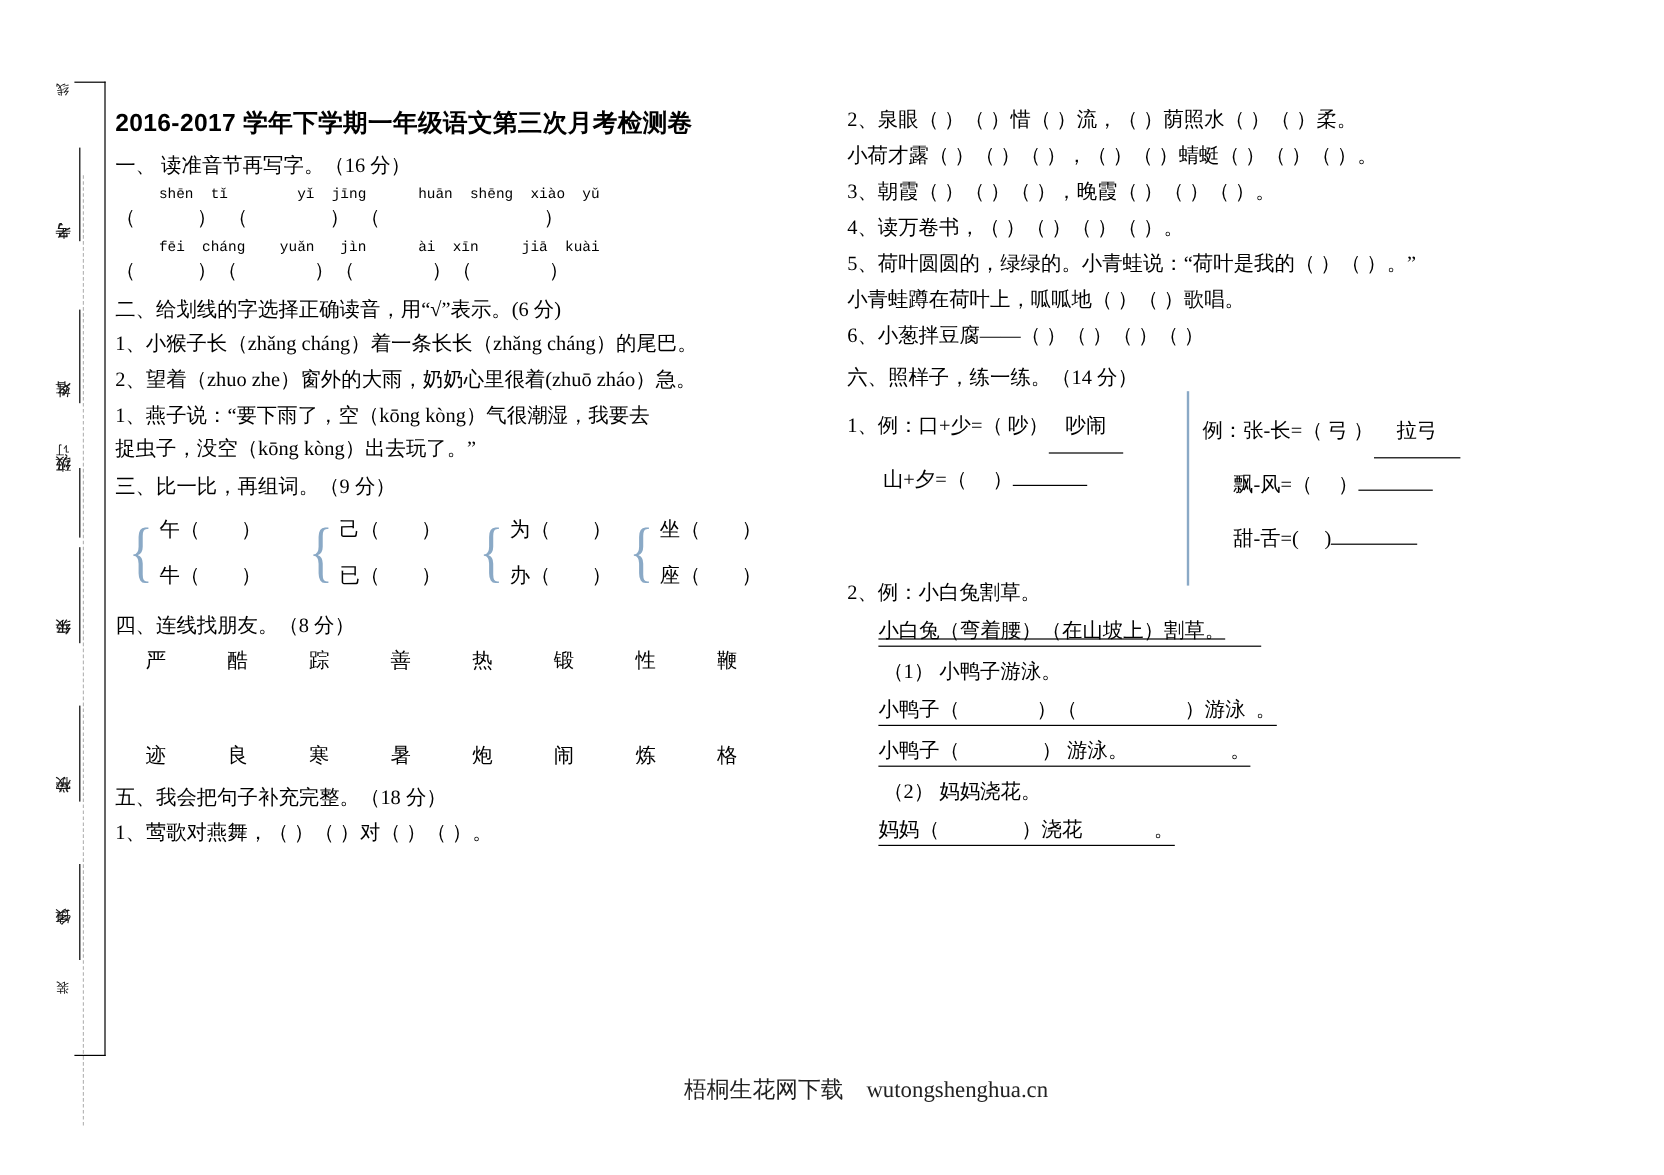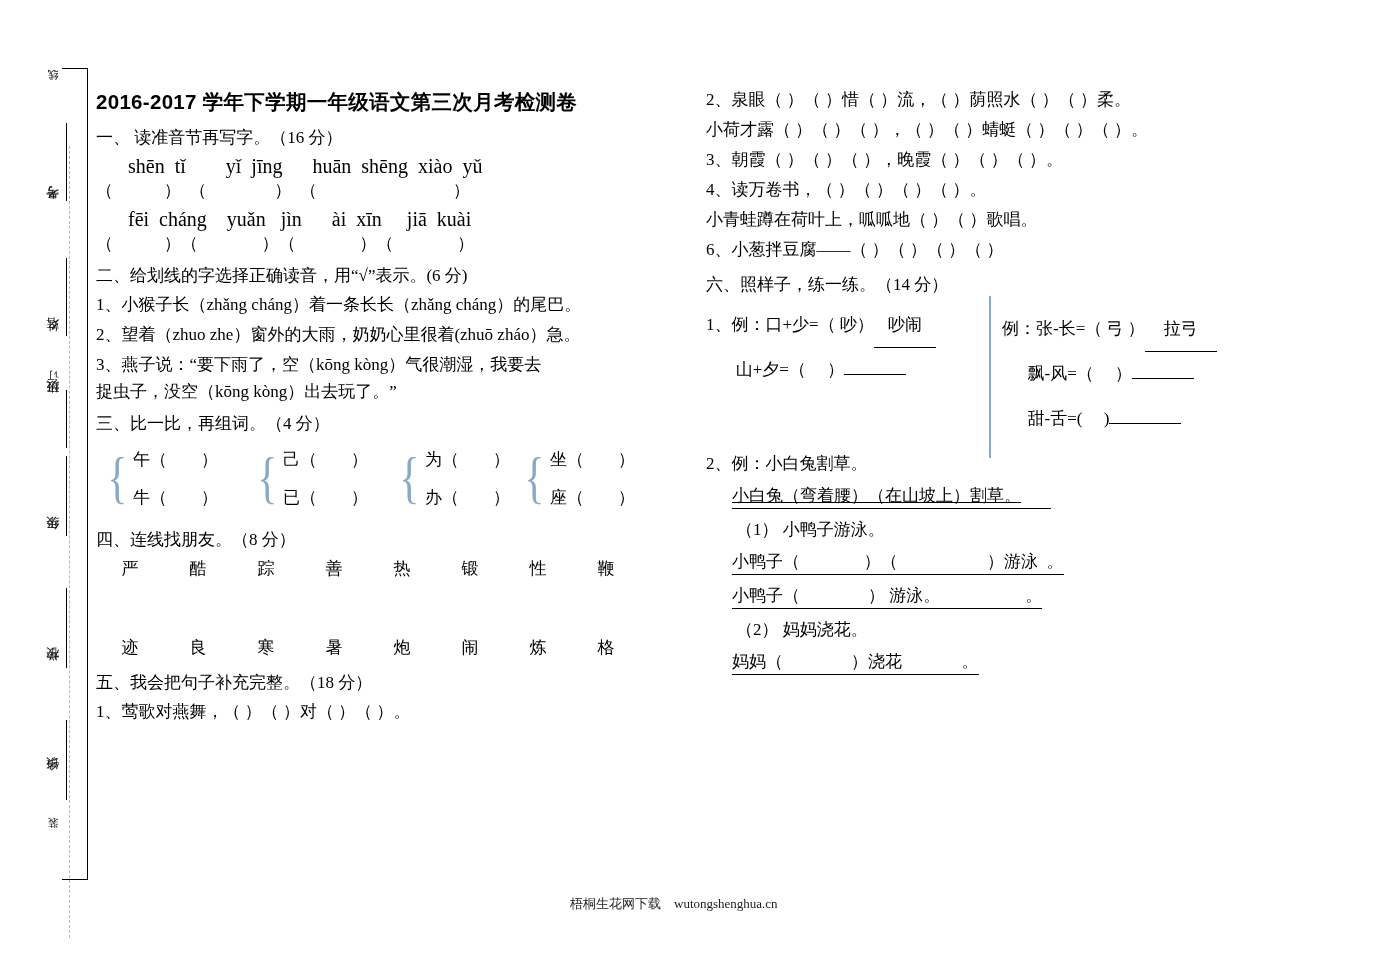--- a/index.html
+++ b/index.html
@@ -92,22 +92,22 @@
   }
   .line {
     font-size: 17px;
     margin: 0 0 7px 0;
     white-space: nowrap;
   }
   .tight { margin-bottom: 4px; }
 
   
   .py-row {
-    font-family: Liberation Serif, serif;
-    font-size: 20px;
+    font-family: Liberation Mono, monospace;
+    font-size: 12px;
     white-space: pre;
     margin: 0 0 1px 0;
     padding-left: 22px;
   }
   .br-row {
     font-size: 17px;
     white-space: pre;
     margin: 0 0 6px 0;
   }
 
@@ -185,21 +185,21 @@
   .ex-ul {
     display: inline-block;
     border-bottom: 1.2px solid #000;
     white-space: pre;
     padding-bottom: 1px;
   }
 
   .footer {
     position: absolute;
     left: 570px; top: 895px;
-    font-size: 13px;
+    font-size: 19px;
     white-space: pre;
     color: #222;
   }
 </style>
 </head>
 <body>
 
 <div class="page">
 
   <div class="seal-box"></div>
@@ -236,24 +236,24 @@
 
     <div class="sec-head">一、 读准音节再写字。（16 分）</div>
     <div class="py-row">  shēn  tǐ        yǐ  jīng      huān  shēng  xiào  yǔ</div>
     <div class="br-row">（            ）  （                ）  （                                ）</div>
     <div class="py-row">  fēi  cháng    yuǎn   jìn      ài  xīn     jiā  kuài</div>
     <div class="br-row">（            ）（               ）（               ）（               ）</div>
 
     <div class="sec-head">二、给划线的字选择正确读音，用“√”表示。(6 分)</div>
     <div class="line">1、小猴子长（zhǎng cháng）着一条长长（zhǎng cháng）的尾巴。</div>
     <div class="line">2、望着（zhuo zhe）窗外的大雨，奶奶心里很着(zhuō zháo）急。</div>
-    <div class="line tight">3、燕子说：“要下雨了，空（kōng  kòng）气很潮湿，我要去</div>
+    <div class="line tight">1、燕子说：“要下雨了，空（kōng  kòng）气很潮湿，我要去</div>
     <div class="line">捉虫子，没空（kōng  kòng）出去玩了。”</div>
 
-    <div class="sec-head">三、比一比，再组词。（4 分）</div>
+    <div class="sec-head">三、比一比，再组词。（9 分）</div>
     <div class="brace-area">
       <div class="bgroup" style="left:8px;">
         <span class="brace">{</span>
         <span class="bpair">
           <span class="bitem">午（        ）</span>
           <span class="bitem">牛（        ）</span>
         </span>
       </div>
       <div class="bgroup" style="left:158px;">
         <span class="brace">{</span>
@@ -304,20 +304,21 @@
     <div class="sec-head" style="margin-top:12px;">五、我会把句子补充完整。（18 分）</div>
     <div class="line">1、莺歌对燕舞，（   ）（   ）对（   ）（   ）。</div>
   </div>
 
   <div class="col-right">
 
     <div class="line">2、泉眼（  ）（  ）惜（  ）流，（  ）荫照水（  ）（  ）柔。</div>
     <div class="line">  小荷才露（  ）（ ）（  ），（ ）（ ）蜻蜓（  ）（  ）（ ）。</div>
     <div class="line">3、朝霞（  ）（  ）（  ），晚霞（  ）（  ）（  ）。</div>
     <div class="line">4、读万卷书，（  ）（  ）（  ）（  ）。</div>
+    <div class="line">5、荷叶圆圆的，绿绿的。小青蛙说：“荷叶是我的（    ）（    ）。”</div>
     <div class="line">  小青蛙蹲在荷叶上，呱呱地（    ）（    ）歌唱。</div>
     <div class="line">6、小葱拌豆腐——（  ）（  ）（  ）（  ）</div>
 
     <div class="sec-head" style="margin-top:12px;">六、照样子，练一练。（14 分）</div>
 
     <div class="cm-wrap">
       <div class="cm-divider"></div>
 
       <div class="cm-col-a">
         <div class="cm-line"><span>1、例：口+少=（ 吵）</span><span class="ul" style="min-width:62px;text-align:center;">吵闹</span></div>

